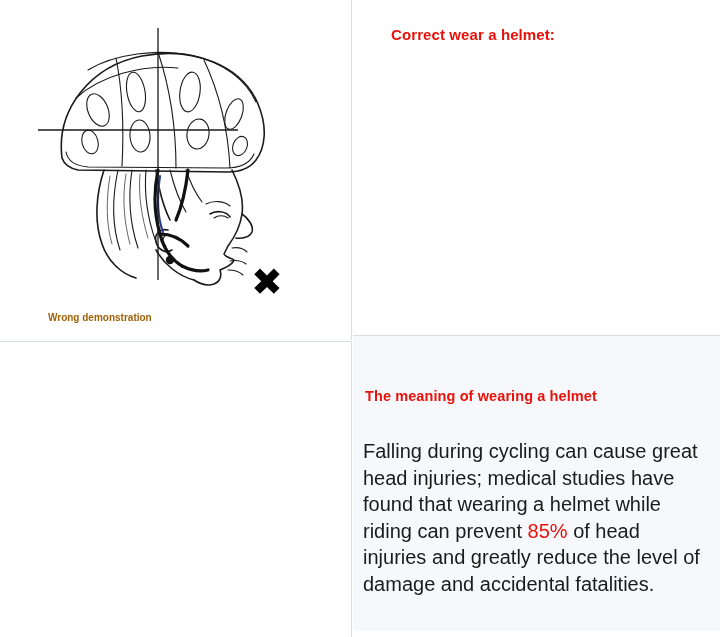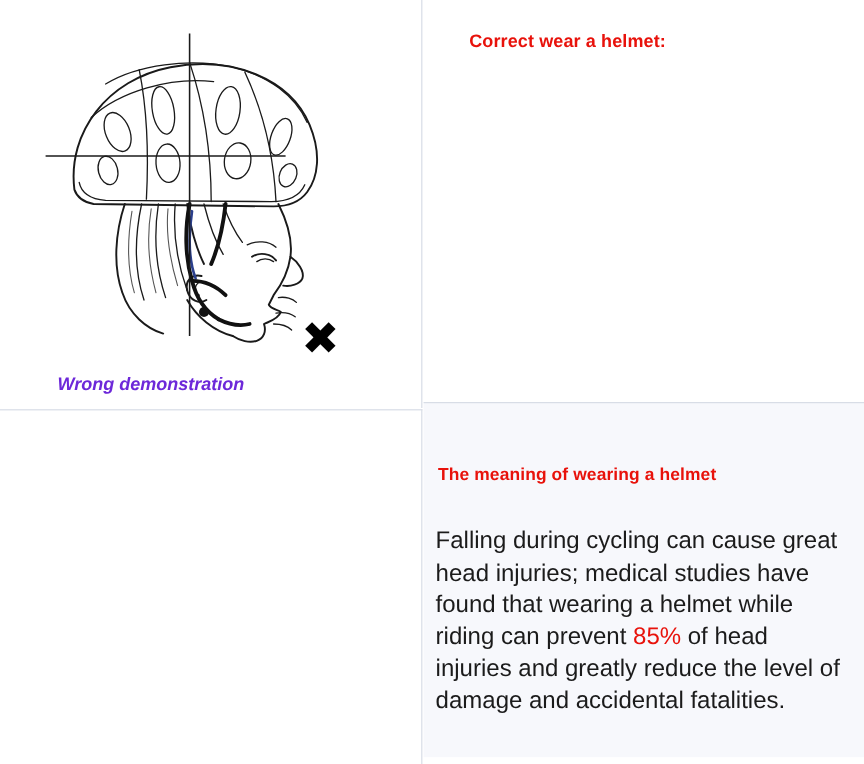--- a/index.html
+++ b/index.html
@@ -54,25 +54,24 @@
     font-size: 15px;
     letter-spacing: 0.1px;
     white-space: nowrap;
   }
   #correct-title { left: 38px; top: 26px; }
   #meaning-title { left: 12px; top: 52px; font-size: 14.5px; }
 
   #wrong-caption {
     position: absolute;
     left: 48px; top: 312px;
-    font-size: 15px;
+    font-size: 10px;
     font-weight: bold;
-    color: #6d28d9;
+    color: #a16207;
     white-space: nowrap;
-    font-style: italic;
   }
 
   #meaning-body {
     position: absolute;
     left: 10px;
     top: 82px;
     width: 344px;
     font-size: 20px;
     line-height: 1.33;
     color: #1b1b1b;

